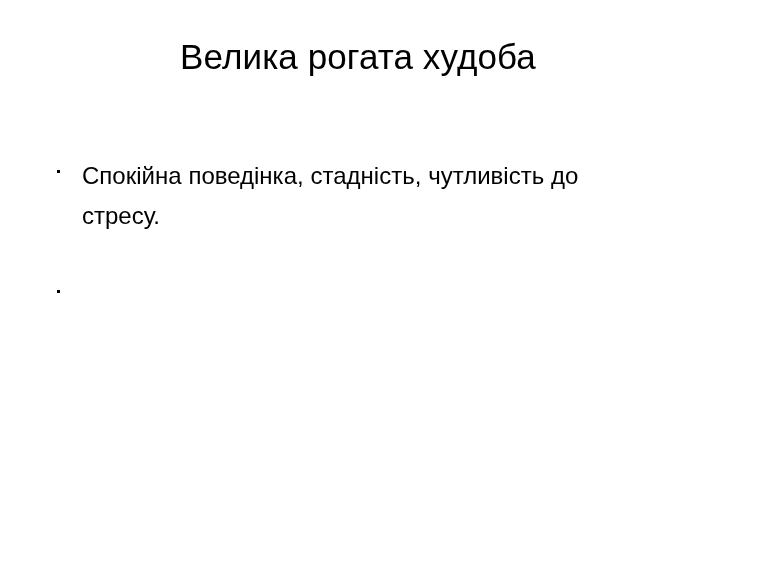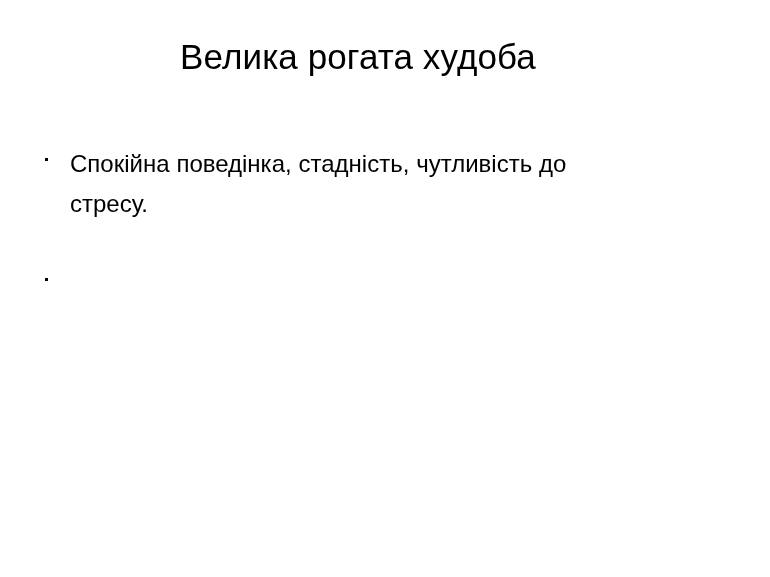--- a/index.html
+++ b/index.html
@@ -45,21 +45,21 @@
     position: absolute;
     left: 40px;
     top: 144px;
     width: 600px;
   }
 
   .bullet-item {
     position: relative;
     display: block;
     padding-left: 30px;
-    margin: 0;
+    margin: 12px;
     font-size: 24px;
     line-height: 40px;
     font-weight: 400;
     color: #000000;
   }
 
   .bullet-item + .bullet-item {
     margin-top: 40px;
   }
 

